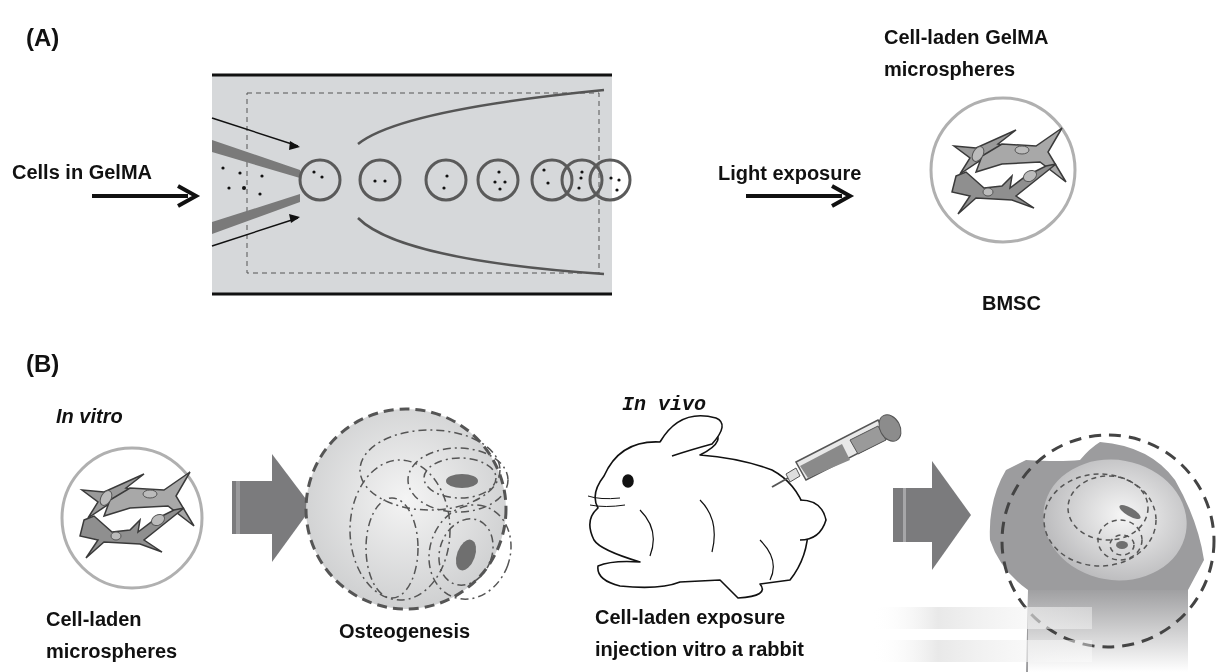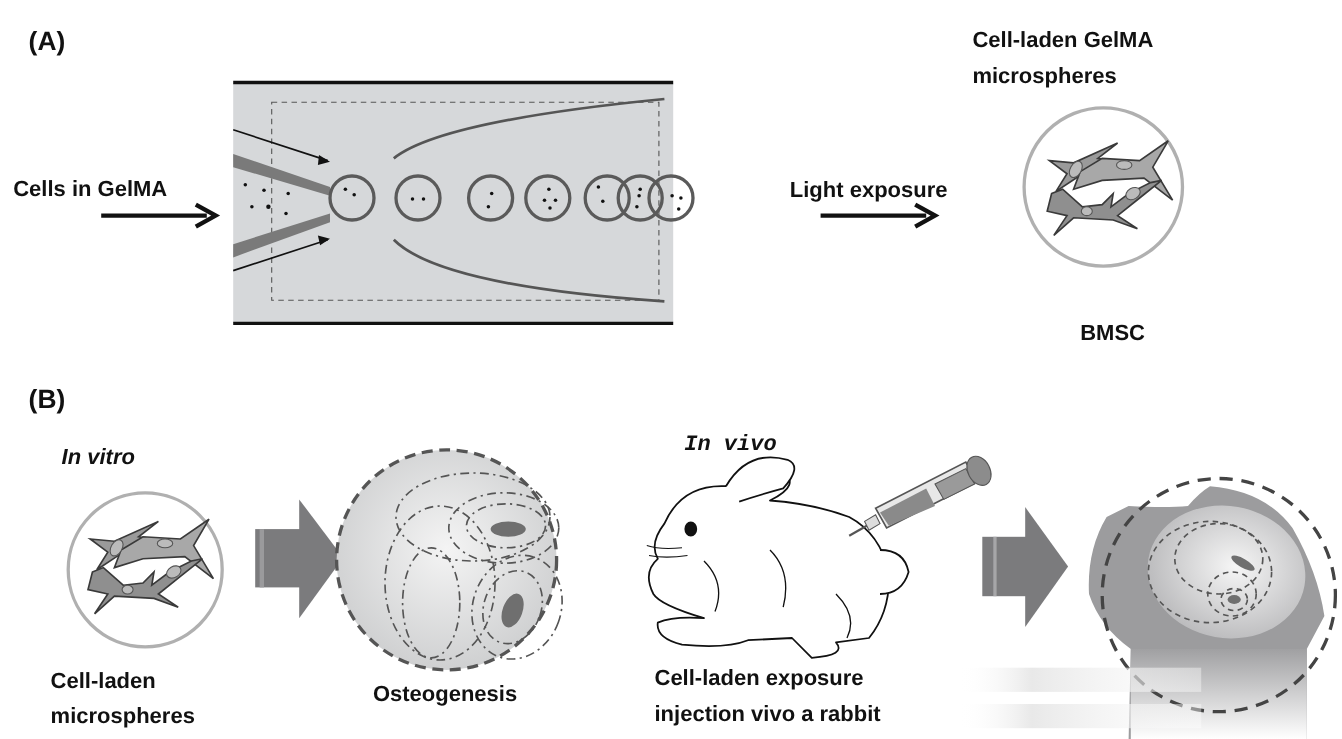--- a/index.html
+++ b/index.html
@@ -22,21 +22,21 @@
 <div class="lbl t22" style="left:884px;top:58px;">microspheres</div>
 <div class="lbl t22" style="left:982px;top:262px;margin-top:30px;">BMSC</div>
 
 <div class="lbl panel-letter" style="left:26px;top:350px;">(B)</div>
 <div class="lbl t22 ital" style="left:56px;top:393px;margin-top:12px;">In vitro</div>
 <div class="lbl t22" style="left:46px;top:608px;text-align:right;">Cell-laden</div>
 <div class="lbl t22" style="left:46px;top:640px;">microspheres</div>
 <div class="lbl t22" style="left:339px;top:620px;">Osteogenesis</div>
 <div class="lbl t22 ital" style="left:622px;top:393px;font-family:Liberation Mono, monospace;">In vivo</div>
 <div class="lbl t22" style="left:595px;top:606px;">Cell-laden exposure</div>
-<div class="lbl t22" style="left:595px;top:638px;">injection vivo a rabbit</div>
+<div class="lbl t22" style="left:595px;top:638px;">injection vitro a rabbit</div>
 
 <svg class="layer" width="1220" height="672" viewBox="0 0 1220 672">
   <defs>
     <radialGradient id="sphereGrad" cx="50%" cy="45%" r="55%">
       <stop offset="0%" stop-color="#f4f4f4"></stop>
       <stop offset="100%" stop-color="#cfd0d1"></stop>
     </radialGradient>
     <radialGradient id="boneInner" cx="55%" cy="45%" r="60%">
       <stop offset="0%" stop-color="#f6f6f6"></stop>
       <stop offset="100%" stop-color="#b8b8ba"></stop>

